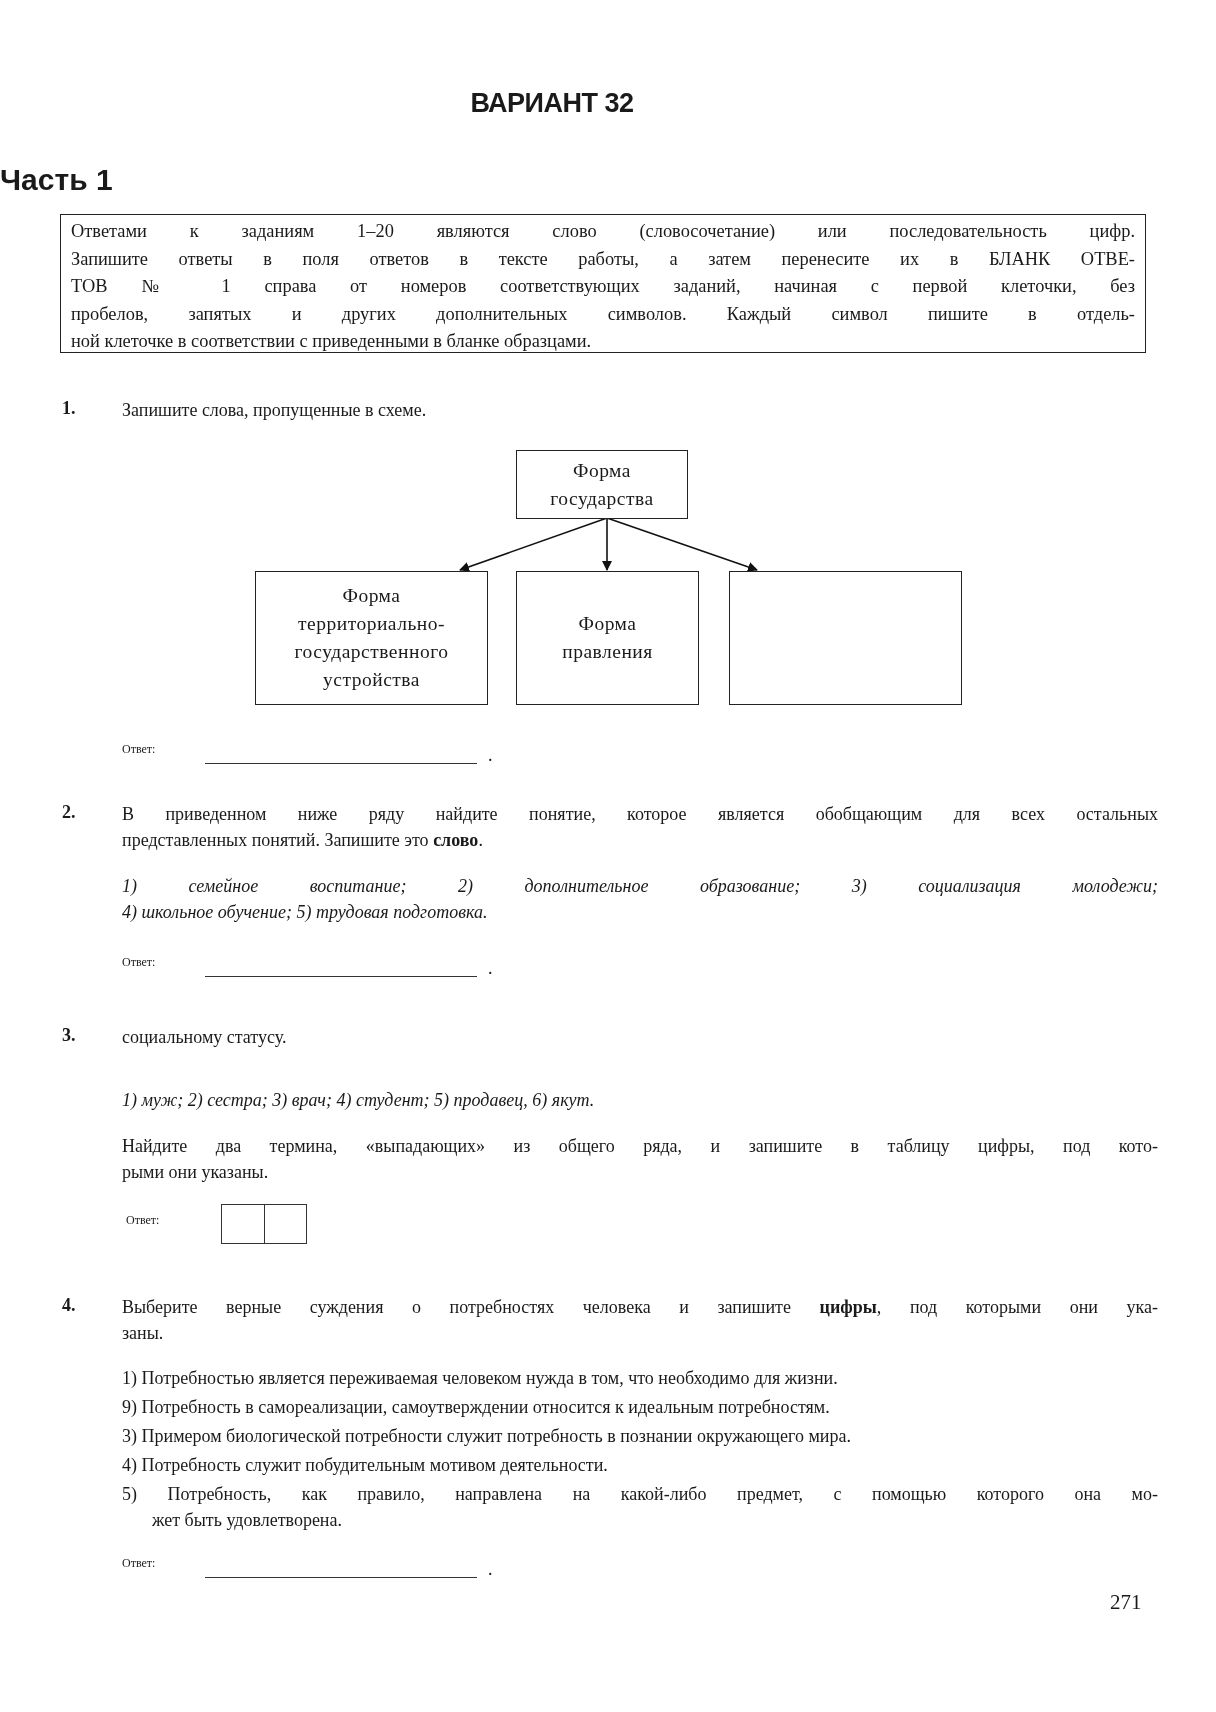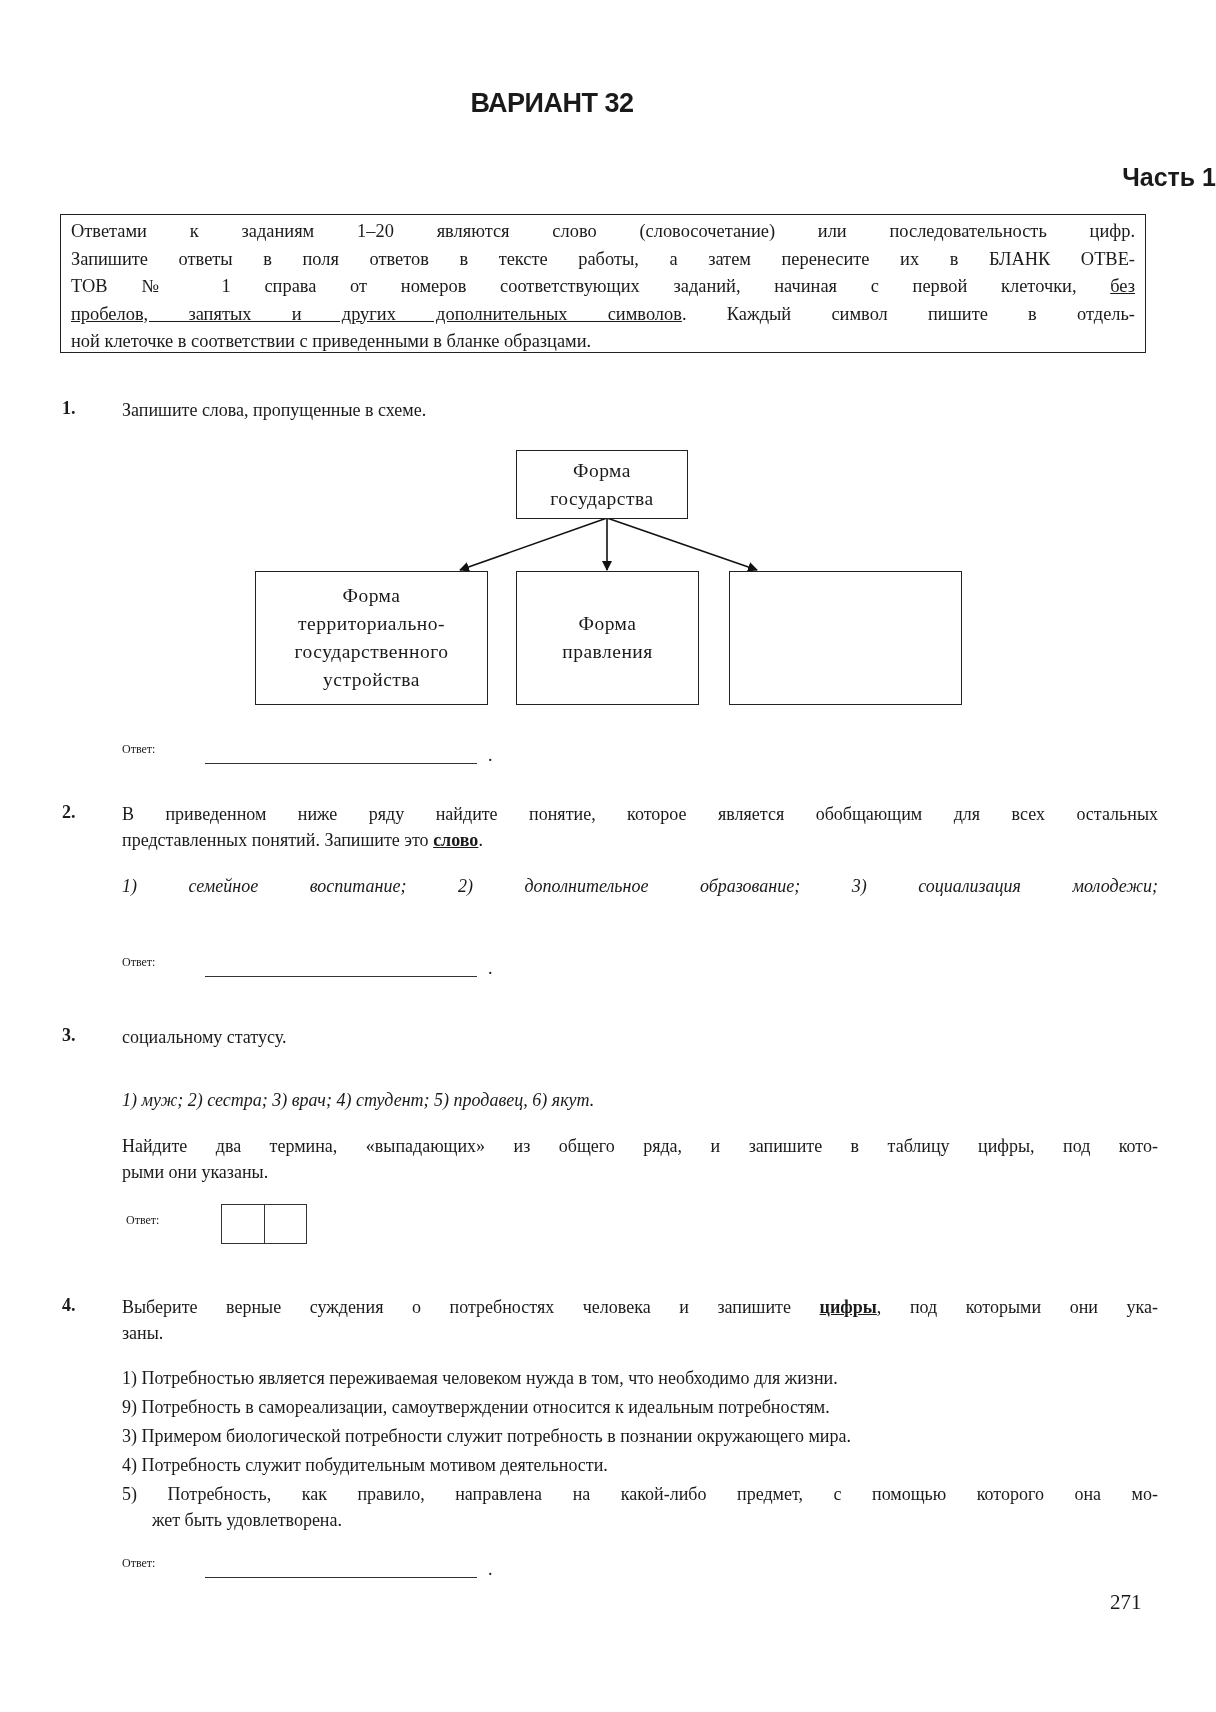--- a/index.html
+++ b/index.html
@@ -1,28 +1,28 @@
 <!DOCTYPE html>
 <html><head>
   <meta charset="utf-8">
   <style>
     html, body { margin: 0; padding: 0; background: #ffffff; }
     body { width: 1216px; height: 1712px; position: relative; overflow: hidden;
            font-family: "DejaVu Serif", "Liberation Serif", serif; color: #1a1a1a; }
     .abs { position: absolute; }
     .title { left: 0; width: 1104px; top: 88px; text-align: center;
              font-family: "Liberation Sans", sans-serif; font-weight: bold; font-size: 27px; letter-spacing: -0.5px; }
-    .subtitle { left: 0; width: 1216px; top: 163px; text-align: right;
-             font-family: "Liberation Sans", sans-serif; font-weight: bold; font-size: 25px; }
+    .subtitle { left: 0; width: 1216px; top: 163px; text-align: left;
+             font-family: "Liberation Sans", sans-serif; font-weight: bold; font-size: 30px; }
     .instr { left: 60px; top: 214px; width: 1086px; height: 139px; border: 1.5px solid #222;
              box-sizing: border-box; padding: 3px 10px 0 10px; font-size: 18.4px; line-height: 27.5px;
              text-align: justify; font-family: "Liberation Serif", serif; }
     .instr .line { display: block; text-align: justify; text-align-last: justify; white-space: nowrap; }
     .instr .line.last { text-align-last: left; }
-    .u { text-decoration: underline; }
+    .u { }
     .qnum { left: 62px; font-weight: bold; font-size: 18px; font-family: "Liberation Serif", serif; }
     .qtext { left: 122px; width: 1036px; font-size: 18px; line-height: 26px; font-family: "Liberation Serif", serif; text-align: justify; }
     .qtext .jl { display: block; text-align: justify; text-align-last: justify; white-space: nowrap; }
     .qtext .ll { display: block; white-space: nowrap; }
     .italic { font-style: italic; }
     .answer-label { font-size: 12px; font-family: "Liberation Serif", serif; }
     .answer-line { height: 0; border-bottom: 1.5px solid #333; }
     .answer-dot { font-size: 18px; font-family: "Liberation Serif", serif; }
     .box { border: 1.6px solid #222; box-sizing: border-box; background: #fff;
            display: flex; align-items: center; justify-content: center; text-align: center;
@@ -89,20 +89,21 @@
 <div class="abs answer-line" style="left:205px; top:763px; width:272px;"></div>
 <div class="abs answer-dot" style="left:488px; top:745px;">.</div>
 
 <div class="abs qnum" style="top:802px;">2.</div>
 <div class="abs qtext" style="top:801px;">
   <span class="jl">В приведенном ниже ряду найдите понятие, которое является обобщающим для всех остальных</span>
   <span class="ll"><span>представленных понятий. Запишите это </span><b class="u">слово</b><span>.</span></span>
 </div>
 <div class="abs qtext italic" style="top:873px;">
   <span class="jl">1) семейное воспитание; 2) дополнительное образование; 3) социализация молодежи;</span>
+  <span class="ll">4) школьное обучение; 5) трудовая подготовка.</span>
 </div>
 
 <div class="abs answer-label" style="left:122px; top:955px;">Ответ:</div>
 <div class="abs answer-line" style="left:205px; top:976px; width:272px;"></div>
 <div class="abs answer-dot" style="left:488px; top:958px;">.</div>
 
 <div class="abs qnum" style="top:1025px;">3.</div>
 <div class="abs qtext" style="top:1024px;">
   <span class="ll">социальному статусу.</span>
 </div>

